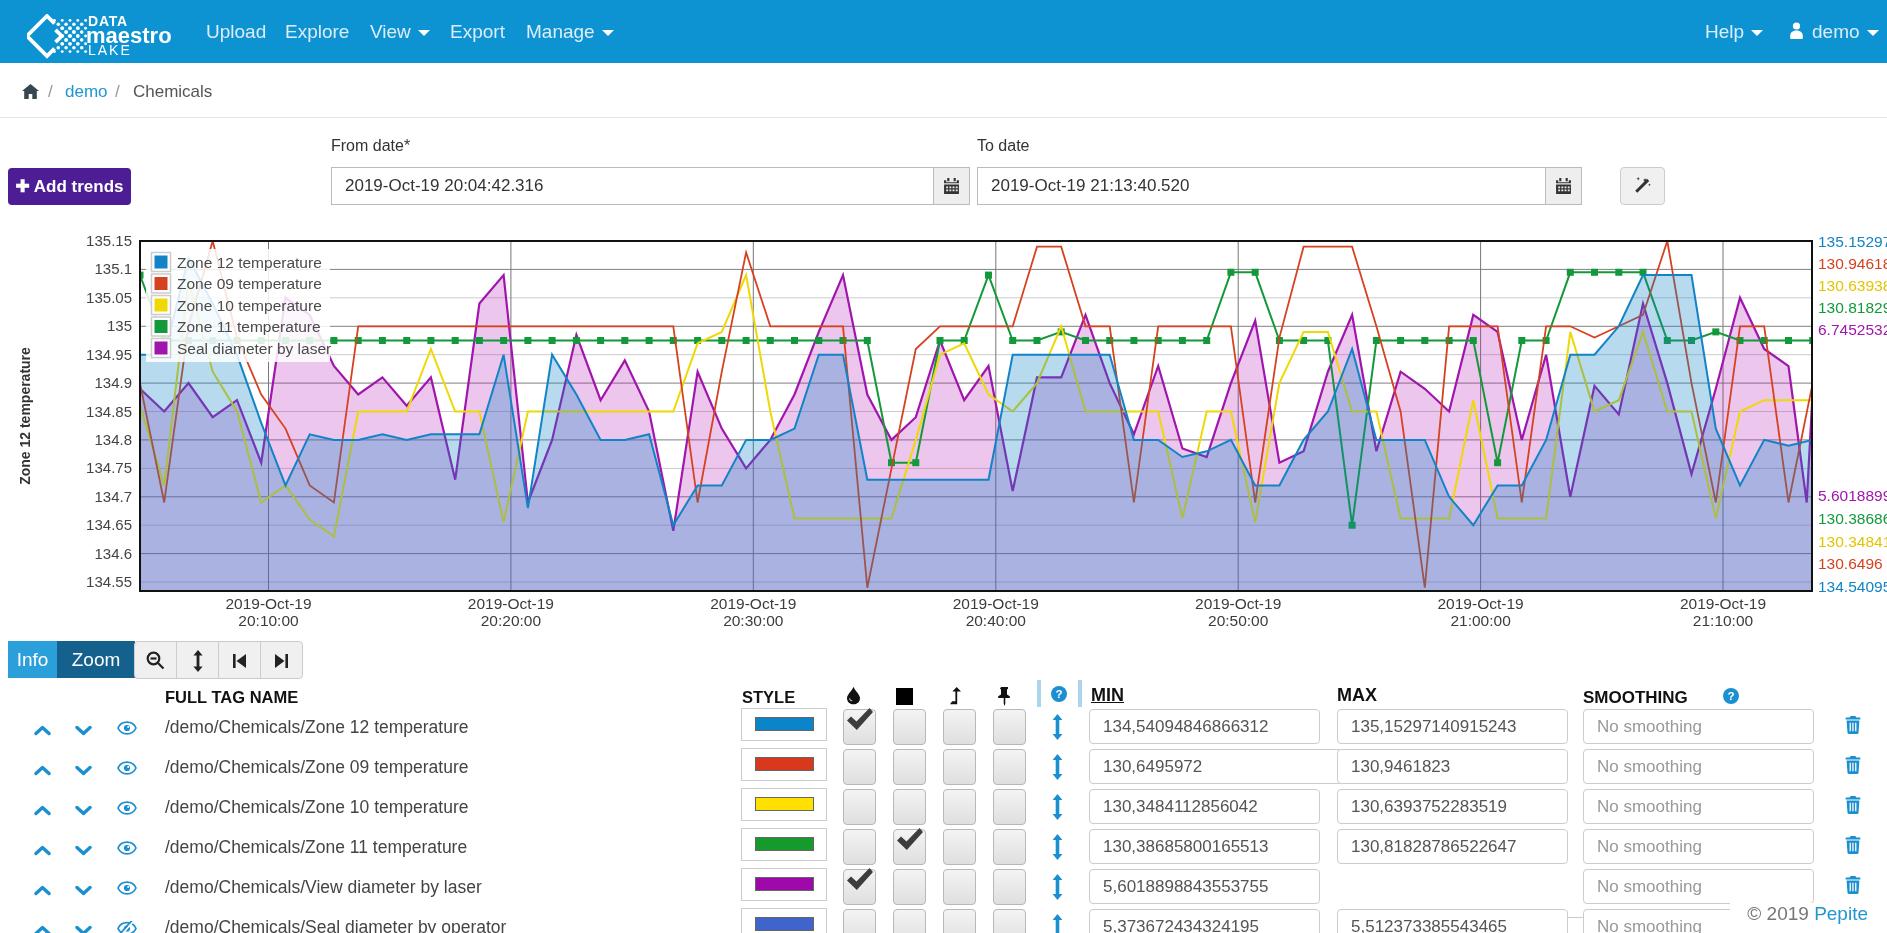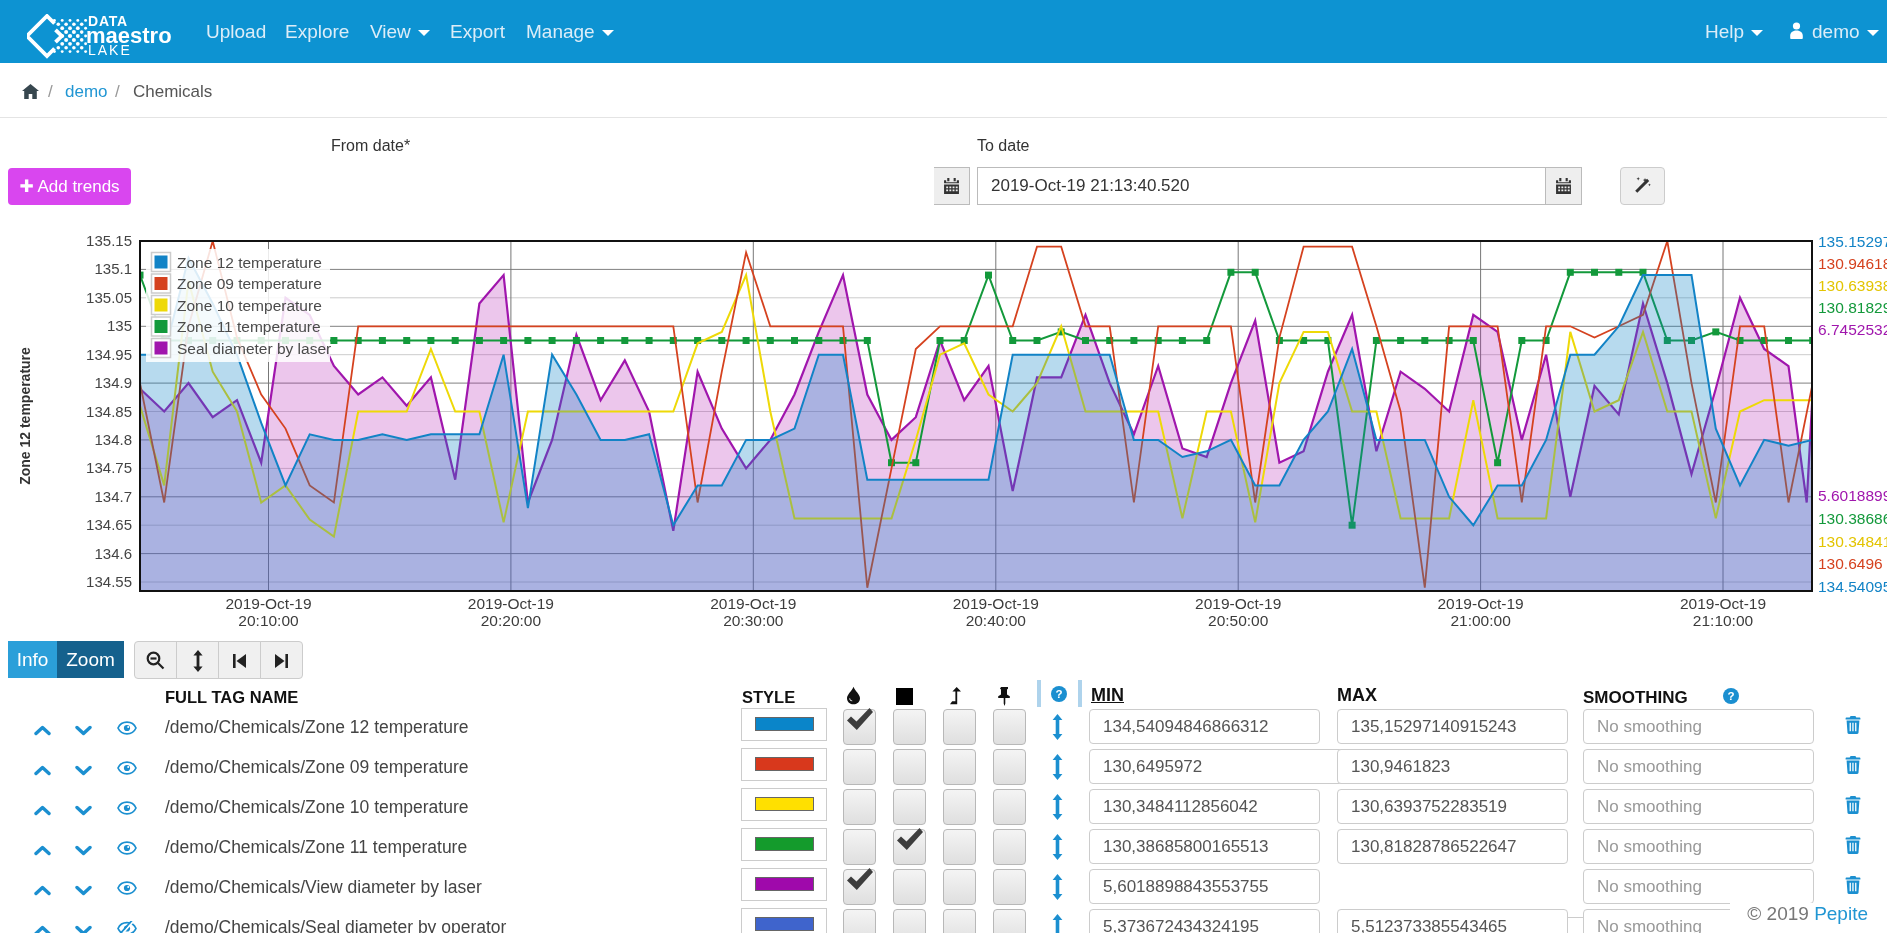--- a/index.html
+++ b/index.html
@@ -80,22 +80,23 @@
 
 <div class="crumb"></div>
 <div style="position:absolute;left:22px;top:84px;"><svg width="17" height="15" viewBox="0 0 17 15">
         <path fill="#37474f" d="M8.5 0 0 7h2.2v8h4.5v-5h3.6v5h4.5V7H17z"></path>
       </svg></div>
 <div style="position:absolute;left:48px;top:82px;font-size:17px;color:#999;">/</div>
 <div style="position:absolute;left:65px;top:82px;font-size:17px;color:#2196d3;">demo</div>
 <div style="position:absolute;left:115px;top:82px;font-size:17px;color:#999;">/</div>
 <div style="position:absolute;left:133px;top:82px;font-size:17px;color:#555;">Chemicals</div>
 
-<div style="position:absolute;left:8px;top:168px;width:123px;height:37px;background:#d946ef;border-radius:4px;color:#fff;font-size:17px;text-align:center;line-height:37px;">✚ Add trends</div>
+<div style="position:absolute;left:8px;top:168px;width:123px;height:37px;background:#4c1d95;border-radius:4px;color:#fff;font-size:17px;text-align:center;line-height:37px;font-weight:bold;">✚ Add trends</div>
 <div class="lbl" style="left:331px;top:137px;">From date*</div>
+<div class="field" style="left:331px;top:167px;width:603px;">2019-Oct-19 20:04:42.316</div>
 <div class="addon" style="left:934px;top:167px;"><svg width="17" height="17" viewBox="0 0 16 16">
         <path fill="#333" d="M4 0h2v3H4zM10 0h2v3h-2zM1 2h2v2h10V2h2v3H1zM1 6h14v9H1zm2 2v1.6h1.8V8H3zm3 0v1.6h1.8V8H6zm3 0v1.6h1.8V8H9zm3 0v1.6h1.8V8h-1.8zM3 10.8v1.6h1.8v-1.6H3zm3 0v1.6h1.8v-1.6H6zm3 0v1.6h1.8v-1.6H9zm3 0v1.6h1.8v-1.6h-1.8z"></path>
       </svg></div>
 <div class="lbl" style="left:977px;top:137px;">To date</div>
 <div class="field" style="left:977px;top:167px;width:569px;">2019-Oct-19 21:13:40.520</div>
 <div class="addon" style="left:1546px;top:167px;"><svg width="17" height="17" viewBox="0 0 16 16">
         <path fill="#333" d="M4 0h2v3H4zM10 0h2v3h-2zM1 2h2v2h10V2h2v3H1zM1 6h14v9H1zm2 2v1.6h1.8V8H3zm3 0v1.6h1.8V8H6zm3 0v1.6h1.8V8H9zm3 0v1.6h1.8V8h-1.8zM3 10.8v1.6h1.8v-1.6H3zm3 0v1.6h1.8v-1.6H6zm3 0v1.6h1.8v-1.6H9zm3 0v1.6h1.8v-1.6h-1.8z"></path>
       </svg></div>
 <div class="btn" style="left:1620px;top:167px;width:45px;padding-top:9px;"><svg width="17" height="17" viewBox="0 0 17 17">
         <g fill="#333">
@@ -261,21 +262,21 @@
 <text x="1818" y="84.5" font-size="15.5" fill="#13993b">130.81829</text>
 <text x="1818" y="106.5" font-size="15.5" fill="#a016ad">6.7452532</text>
 <text x="1818" y="273.0" font-size="15.5" fill="#a016ad">5.6018899</text>
 <text x="1818" y="295.8" font-size="15.5" fill="#13993b">130.38686</text>
 <text x="1818" y="318.6" font-size="15.5" fill="#e3c400">130.34841</text>
 <text x="1818" y="341.4" font-size="15.5" fill="#d5421f">130.6496</text>
 <text x="1818" y="364.2" font-size="15.5" fill="#1283c6">134.54095</text>
 </svg>
 
 <div style="position:absolute;left:8px;top:641px;width:49px;height:37px;background:#2b9fd9;color:#fff;font-size:19px;text-align:center;line-height:37px;">Info</div>
-<div style="position:absolute;left:57px;top:641px;width:67px;height:37px;background:#15618d;color:#fff;font-size:19px;text-align:center;line-height:37px;">Zoom</div>
+<div style="position:absolute;left:57px;top:641px;width:78px;height:37px;background:#15618d;color:#fff;font-size:19px;text-align:center;line-height:37px;">Zoom</div>
 <div class="btn" style="left:134px;top:641px;width:43px;padding-top:9px;border-radius:4px 0 0 4px;"><svg width="19" height="19" viewBox="0 0 19 19">
         <g stroke="#222" fill="none" stroke-width="2.2">
           <circle cx="7.5" cy="7.5" r="5.8"></circle>
           <line x1="12" y1="12" x2="17.5" y2="17.5"></line>
           <line x1="4.5" y1="7.5" x2="10.5" y2="7.5"></line>
         </g>
       </svg></div>
 <div class="btn" style="left:176px;top:641px;width:43px;padding-top:8px;border-radius:0;"><svg width="12" height="22" viewBox="0 0 12 22">
         <g fill="#222">
           <path d="M6 0 1.4 5.6h3.2v10.8H1.4L6 22l4.6-5.6H7.4V5.6h3.2z"></path>

